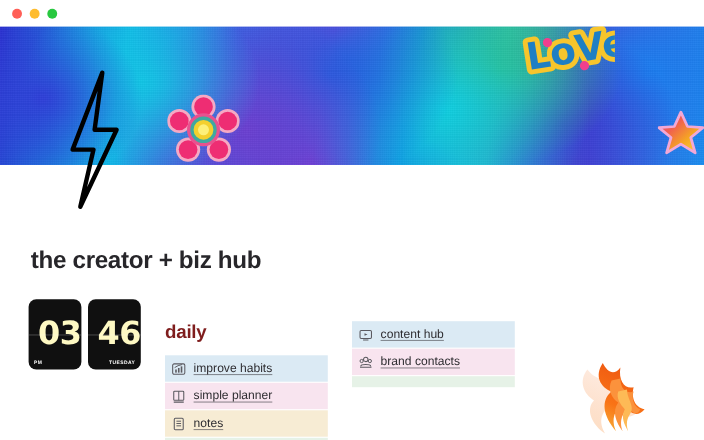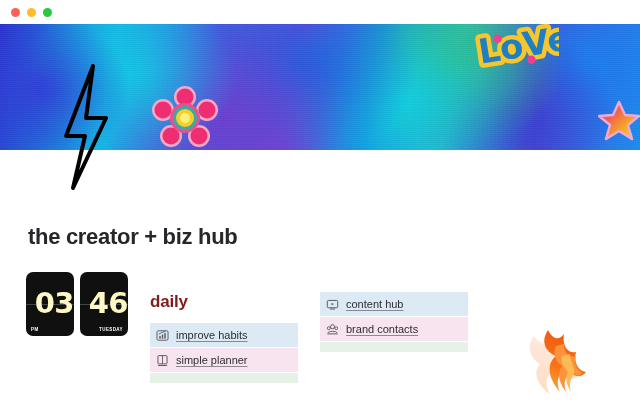--- a/index.html
+++ b/index.html
@@ -235,20 +235,29 @@
 
       <div class="row bg-pink">
         <svg class="ic" viewBox="0 0 16 16">
           <rect x="2.4" y="2" width="11.2" height="10.2" rx="1" fill="none" stroke="#5b5a60" stroke-width="1.2"></rect>
           <line x1="8" y1="2" x2="8" y2="12.2" stroke="#5b5a60" stroke-width="1.1"></line>
           <line x1="2.4" y1="14.2" x2="13.6" y2="14.2" stroke="#5b5a60" stroke-width="1.2"></line>
         </svg>
         <span class="lbl">simple planner</span>
       </div>
 
+      <div class="row bg-cream">
+        <svg class="ic" viewBox="0 0 16 16">
+          <rect x="3" y="1.6" width="10" height="12.8" rx="1.2" fill="none" stroke="#5b5a60" stroke-width="1.2"></rect>
+          <line x1="5.4" y1="4.8" x2="10.6" y2="4.8" stroke="#5b5a60" stroke-width="1.1"></line>
+          <line x1="5.4" y1="7.4" x2="10.6" y2="7.4" stroke="#5b5a60" stroke-width="1.1"></line>
+          <line x1="5.4" y1="10" x2="10.6" y2="10" stroke="#5b5a60" stroke-width="1.1"></line>
+        </svg>
+        <span class="lbl">notes</span>
+      </div>
 
       <div class="row bg-mint clipped"></div>
     </div>
 
     <div class="column">
 
       <div class="row bg-blue">
         <svg class="ic" viewBox="0 0 16 16">
           <rect x="1.6" y="3" width="12.8" height="9" rx="1.3" fill="none" stroke="#5b5a60" stroke-width="1.2"></rect>
           <path d="M6.6 6 L10 7.5 L6.6 9 Z" fill="#5b5a60"></path>

